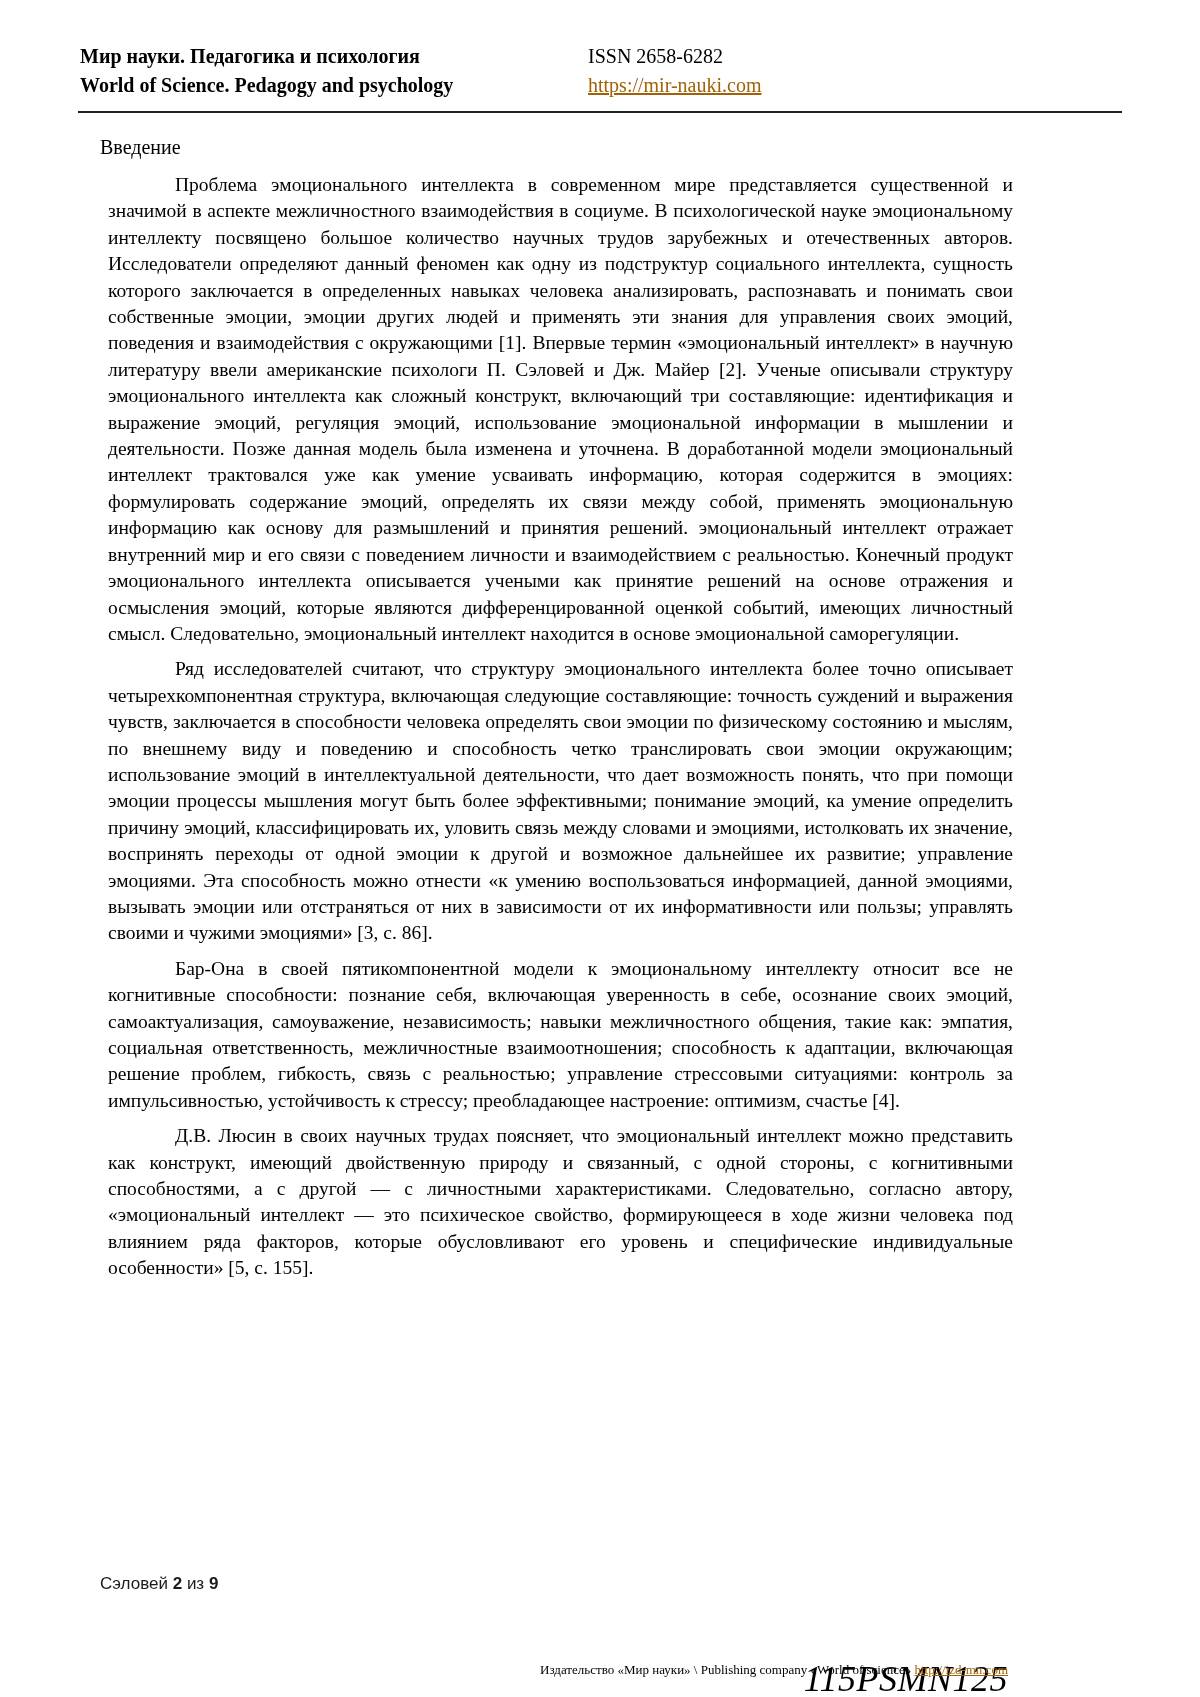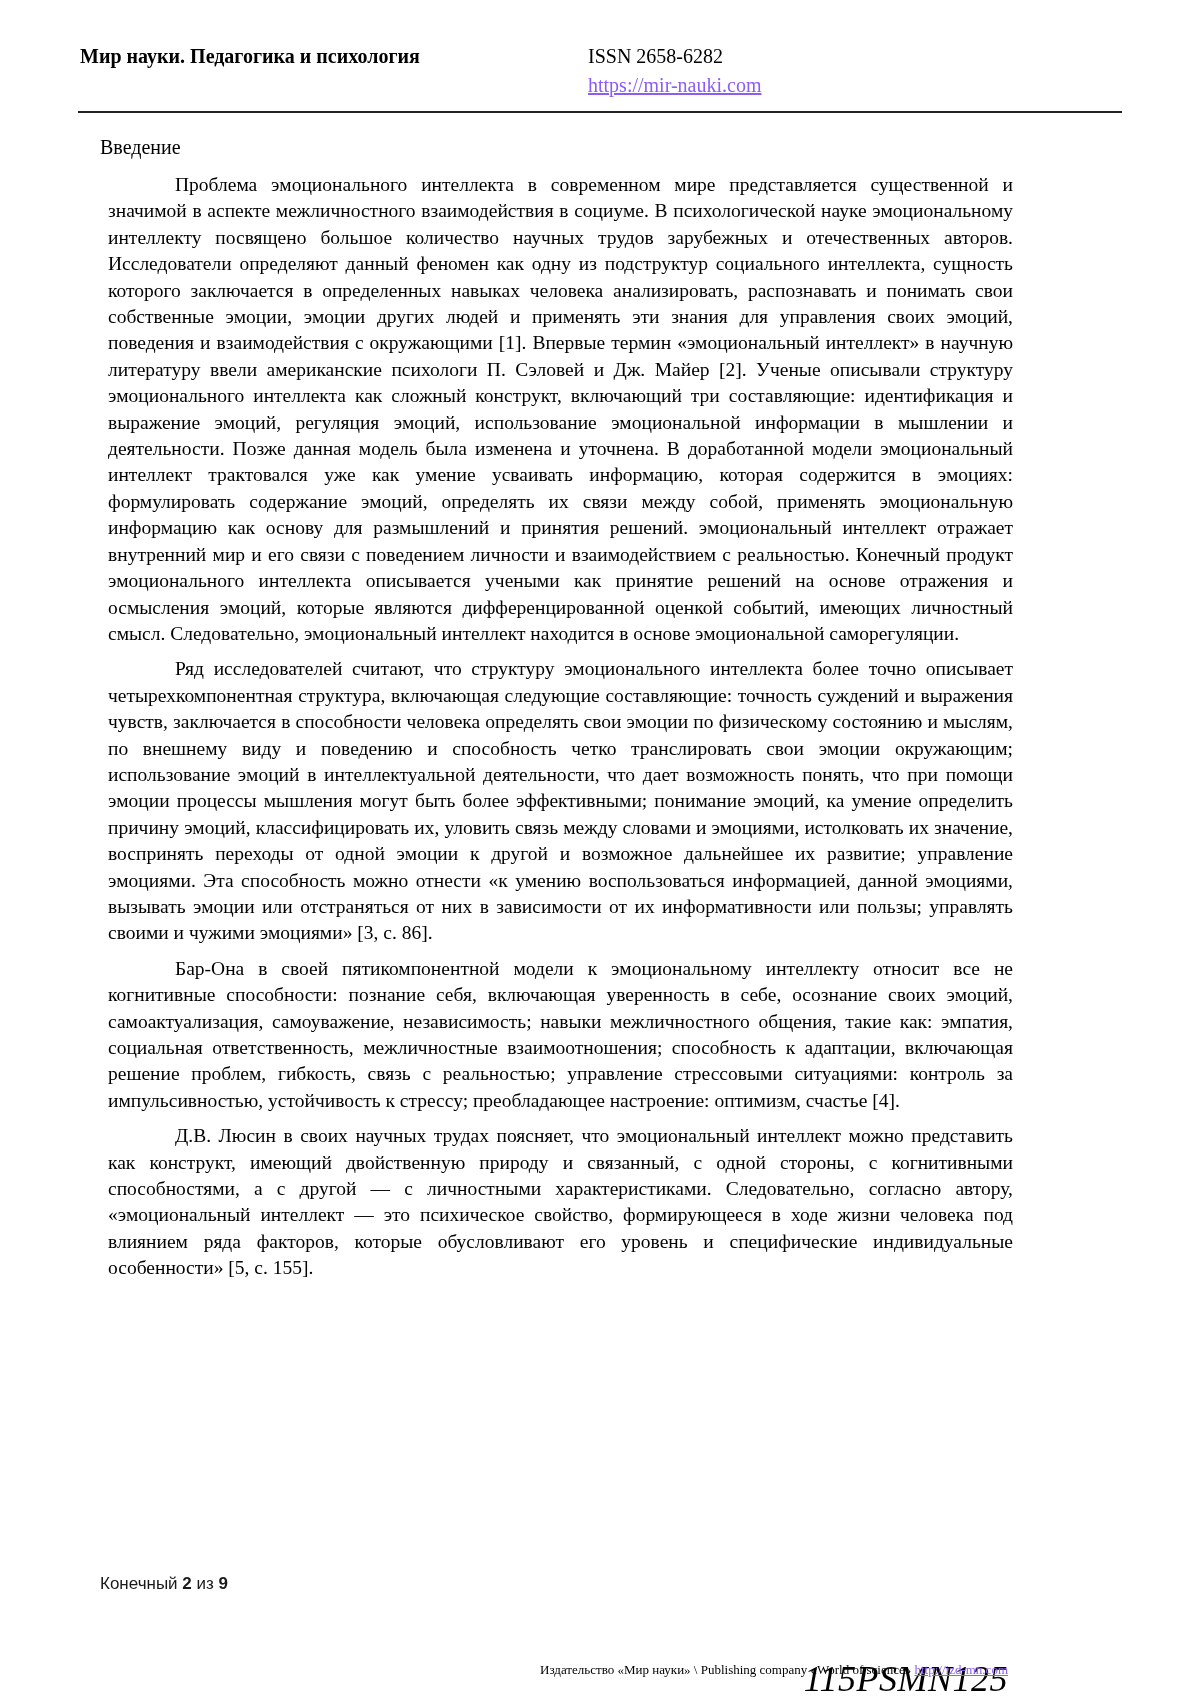--- a/index.html
+++ b/index.html
@@ -20,21 +20,21 @@
     top: 42px;
     width: 1044px;
     display: grid;
     grid-template-columns: 508px 242px 1fr;
     align-items: start;
   }
   .header .col { display: flex; flex-direction: column; }
   .header .line { font-size: 20px; line-height: 29px; white-space: nowrap; }
   .h-left .line { font-weight: bold; }
   .header a.link, .footer-pub a.link {
-    color: #8b5cf6;
+    color: #a16207;
     text-decoration: underline;
     cursor: pointer;
   }
   .header-rule {
     position: absolute;
     left: 78px;
     top: 111px;
     width: 1044px;
     border-top: 2px solid #222222;
   }
@@ -88,38 +88,39 @@
   }
 </style>
 </head>
 <body>
 
 <div class="page">
 
   <div class="header">
     <div class="col h-left">
       <span class="line">Мир науки. Педагогика и психология</span>
+      <span class="line">World of Science. Pedagogy and psychology</span>
     </div>
     <div class="col h-right">
       <span class="line">ISSN 2658-6282</span>
       <span class="line"><a class="link">https://mir-nauki.com</a></span>
     </div>
   </div>
   <div class="header-rule"></div>
 
   <div class="content">
     <h2 class="section-title">Введение</h2>
     <p class="body-par">Проблема эмоционального интеллекта в современном мире представляется существенной и значимой в аспекте межличностного взаимодействия в социуме. В психологической науке эмоциональному интеллекту посвящено большое количество научных трудов зарубежных и отечественных авторов. Исследователи определяют данный феномен как одну из подструктур социального интеллекта, сущность которого заключается в определенных навыках человека анализировать, распознавать и понимать свои собственные эмоции, эмоции других людей и применять эти знания для управления своих эмоций, поведения и взаимодействия с окружающими [1]. Впервые термин «эмоциональный интеллект» в научную литературу ввели американские психологи П. Сэловей и Дж. Майер [2]. Ученые описывали структуру эмоционального интеллекта как сложный конструкт, включающий три составляющие: идентификация и выражение эмоций, регуляция эмоций, использование эмоциональной информации в мышлении и деятельности. Позже данная модель была изменена и уточнена. В доработанной модели эмоциональный интеллект трактовался уже как умение усваивать информацию, которая содержится в эмоциях: формулировать содержание эмоций, определять их связи между собой, применять эмоциональную информацию как основу для размышлений и принятия решений. эмоциональный интеллект отражает внутренний мир и его связи с поведением личности и взаимодействием с реальностью. Конечный продукт эмоционального интеллекта описывается учеными как принятие решений на основе отражения и осмысления эмоций, которые являются дифференцированной оценкой событий, имеющих личностный смысл. Следовательно, эмоциональный интеллект находится в основе эмоциональной саморегуляции.</p>
     <p class="body-par">Ряд исследователей считают, что структуру эмоционального интеллекта более точно описывает четырехкомпонентная структура, включающая следующие составляющие: точность суждений и выражения чувств, заключается в способности человека определять свои эмоции по физическому состоянию и мыслям, по внешнему виду и поведению и способность четко транслировать свои эмоции окружающим; использование эмоций в интеллектуальной деятельности, что дает возможность понять, что при помощи эмоции процессы мышления могут быть более эффективными; понимание эмоций, ка умение определить причину эмоций, классифицировать их, уловить связь между словами и эмоциями, истолковать их значение, воспринять переходы от одной эмоции к другой и возможное дальнейшее их развитие; управление эмоциями. Эта способность можно отнести «к умению воспользоваться информацией, данной эмоциями, вызывать эмоции или отстраняться от них в зависимости от их информативности или пользы; управлять своими и чужими эмоциями» [3, с. 86].</p>
     <p class="body-par">Бар-Она в своей пятикомпонентной модели к эмоциональному интеллекту относит все не когнитивные способности: познание себя, включающая уверенность в себе, осознание своих эмоций, самоактуализация, самоуважение, независимость; навыки межличностного общения, такие как: эмпатия, социальная ответственность, межличностные взаимоотношения; способность к адаптации, включающая решение проблем, гибкость, связь с реальностью; управление стрессовыми ситуациями: контроль за импульсивностью, устойчивость к стрессу; преобладающее настроение: оптимизм, счастье [4].</p>
     <p class="body-par">Д.В. Люсин в своих научных трудах поясняет, что эмоциональный интеллект можно представить как конструкт, имеющий двойственную природу и связанный, с одной стороны, с когнитивными способностями, а с другой — с личностными характеристиками. Следовательно, согласно автору, «эмоциональный интеллект — это психическое свойство, формирующееся в ходе жизни человека под влиянием ряда факторов, которые обусловливают его уровень и специфические индивидуальные особенности» [5, с. 155].</p>
   </div>
 
   <div class="footer-page">
-    <span>Конечный</span>
+    <span>Сэловей</span>
     <b>2</b>
     <span>из</span>
     <b>9</b>
   </div>
 
   <div class="footer-id">115PSMN125</div>
 
   <div class="footer-pub">
     <span>Издательство «Мир науки» \ Publishing company «World of science»</span>
     <a class="link">http://izd-mn.com</a>

